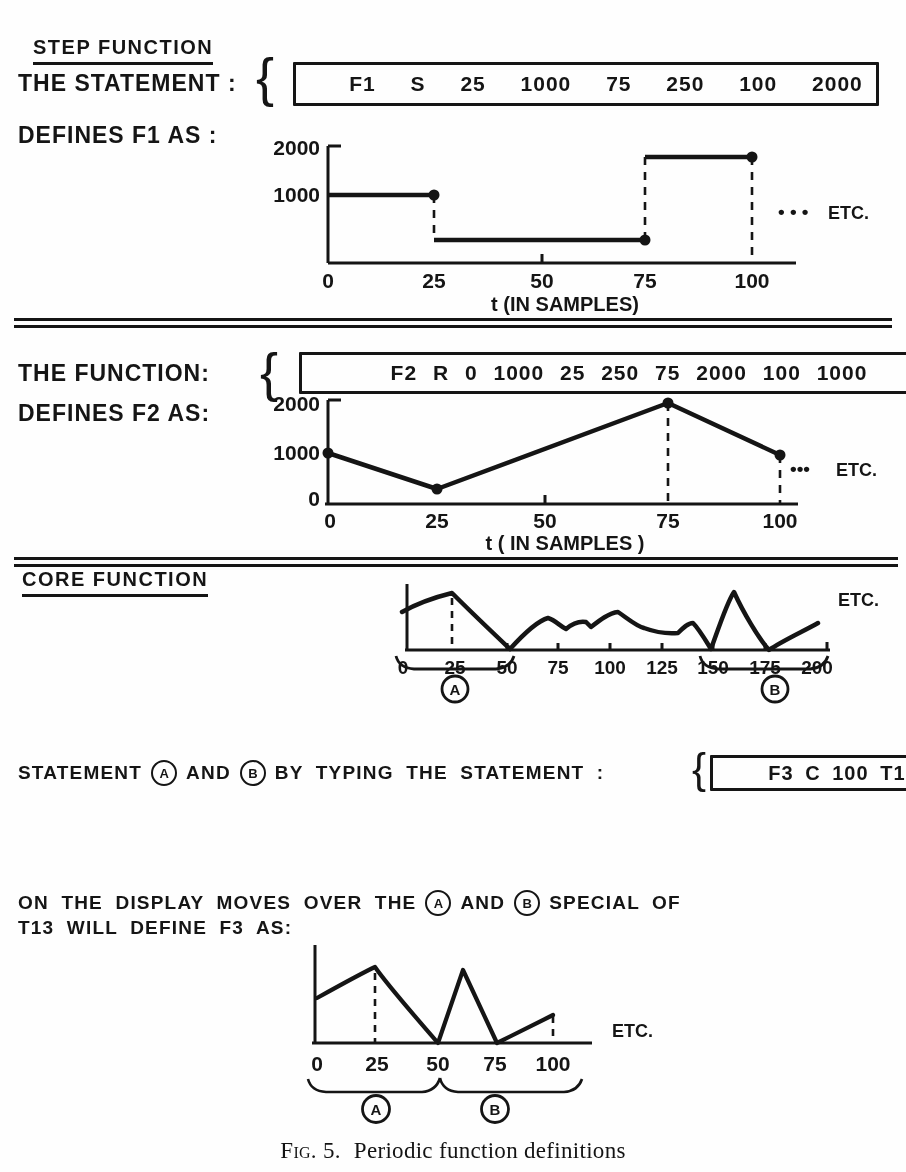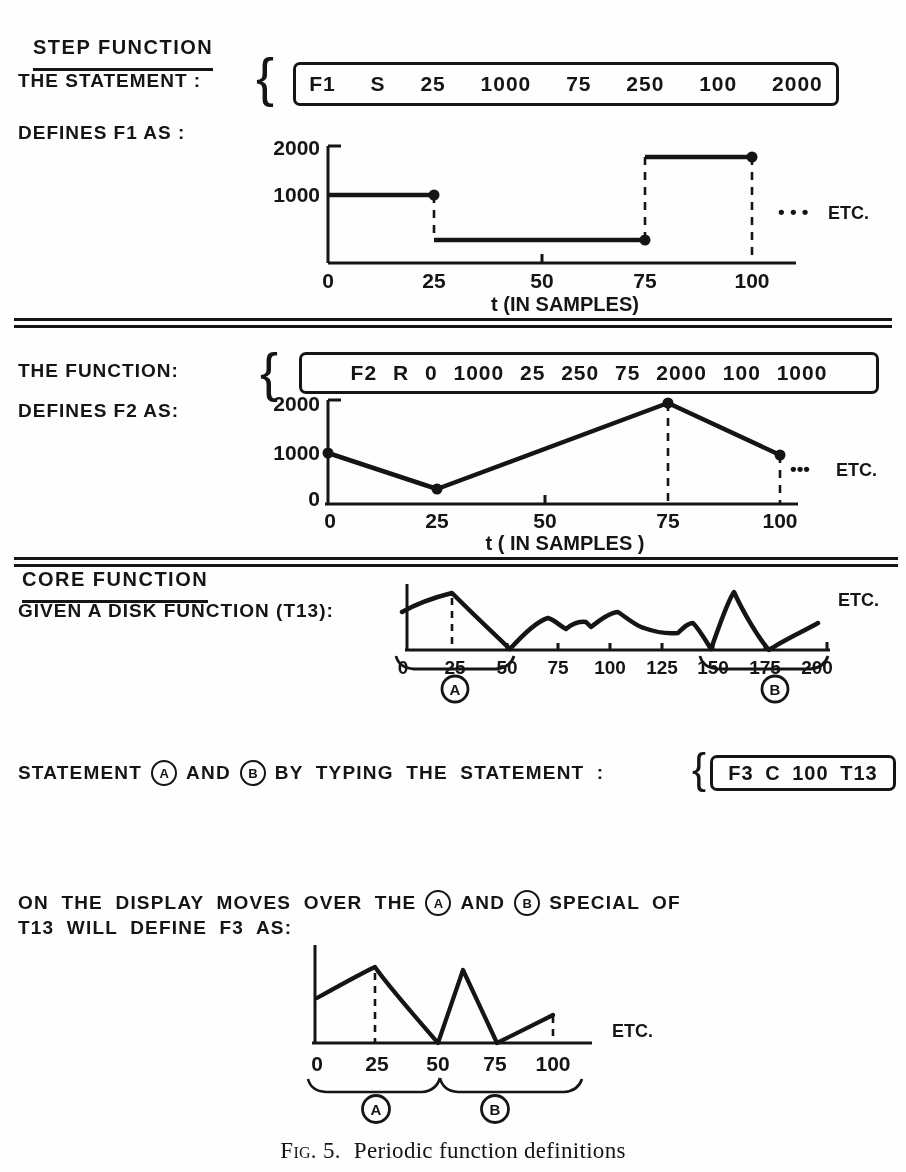--- a/index.html
+++ b/index.html
@@ -1,23 +1,23 @@
 <!DOCTYPE html>
 <html><head>
 <meta charset="utf-8">
 <style>
   html,body{margin:0;padding:0;background:#e8e8e8;}
   .page{position:relative;width:906px;height:1172px;background:#fefefe;overflow:hidden;
         font-family:"Liberation Sans",sans-serif;font-weight:700;color:#151515;}
   .abs{position:absolute;}
-  .title{font-size:20px;letter-spacing:1.5px;border-bottom:3px solid #151515;padding-bottom:9px;white-space:nowrap;}
-  .label{font-size:19px;letter-spacing:1px;white-space:nowrap;}
+  .title{font-size:20px;letter-spacing:1.5px;border-bottom:3px solid #151515;padding-bottom:3px;white-space:nowrap;}
+  .label{font-size:23px;letter-spacing:1px;white-space:nowrap;}
   .brace{font-weight:400;line-height:1;color:#151515;}
-  .stmt-box{border:3.5px solid #151515;border-radius:7px;display:flex;align-items:center;
-            justify-content:center;font-size:21px;letter-spacing:1px;white-space:nowrap;}
+  .stmt-box{border:3.5px solid #151515;border-radius:1px;display:flex;align-items:center;
+            justify-content:center;font-size:21px;letter-spacing:1px;white-space:nowrap;padding-left:40px;}
   .sep{border-top:3.5px solid #151515;border-bottom:3px solid #151515;height:4px;}
   .para{font-size:19px;letter-spacing:1.2px;word-spacing:6px;white-space:nowrap;display:flex;align-items:center;gap:9px;}
   .circle-i{display:inline-flex;width:22px;height:22px;border:2.4px solid #151515;border-radius:50%;
             align-items:center;justify-content:center;font-size:13px;letter-spacing:0;word-spacing:0;flex:0 0 auto;}
   svg text{font-family:"Liberation Sans",sans-serif;font-weight:700;fill:#151515;}
   .caption{font-family:"Liberation Serif",serif;font-weight:400;font-size:23px;color:#131313;
            width:100%;text-align:center;letter-spacing:.3px;}
   .figlab{font-variant:small-caps;margin-right:13px;}
 </style>
 </head>
@@ -78,21 +78,20 @@
     <text x="418" y="136" font-size="21" text-anchor="middle">75</text>
     <text x="530" y="136" font-size="21" text-anchor="middle">100</text>
     <text x="315" y="158" font-size="20" text-anchor="middle">t ( IN SAMPLES )</text>
     <text x="540" y="83" font-size="19">•••</text>
     <text x="586" y="84" font-size="18">ETC.</text>
   </svg>
 
   <div class="abs sep" style="left:14px;top:557px;width:884px"></div>
 
   <div class="abs title" style="left:22px;top:568px">CORE FUNCTION</div>
-  <div class="abs label" style="left:18px;top:600px">GIVEN A DISK FUNCTION (T13):</div>
 
   <svg class="abs" style="left:390px;top:578px" width="516" height="147" viewBox="0 0 516 147">
     <path d="M17 6 V72 M15 72 H440 M437 72 V64 M117 72 V65 M168 72 V65 M220 72 V65 M272 72 V65 M323 72 V65 M375 72 V65" stroke="#151515" stroke-width="3" fill="none"></path>
     <path d="M12 34 C28 25,50 18,62 15 C76 29,102 54,120 71 C130 60,147 43,158 40 C165 42,170 48,176 51 C183 45,190 43,196 44 L201 49 C210 42,219 35,228 34 C237 40,246 48,254 50 C265 54,278 56,288 55 C293 50,298 45,303 45 C309 51,316 63,321 71 C328 52,337 24,344 14 C353 34,369 61,379 72 C392 63,414 53,428 45" stroke="#151515" stroke-width="4.5" fill="none" stroke-linecap="round" stroke-linejoin="round"></path>
     <path d="M62 20 V72" stroke="#151515" stroke-width="2.6" stroke-dasharray="7 6" fill="none"></path>
     <text x="13" y="96" font-size="19" text-anchor="middle">0</text>
     <text x="65" y="96" font-size="19" text-anchor="middle">25</text>
     <text x="117" y="96" font-size="19" text-anchor="middle">50</text>
     <text x="168" y="96" font-size="19" text-anchor="middle">75</text>
     <text x="220" y="96" font-size="19" text-anchor="middle">100</text>

